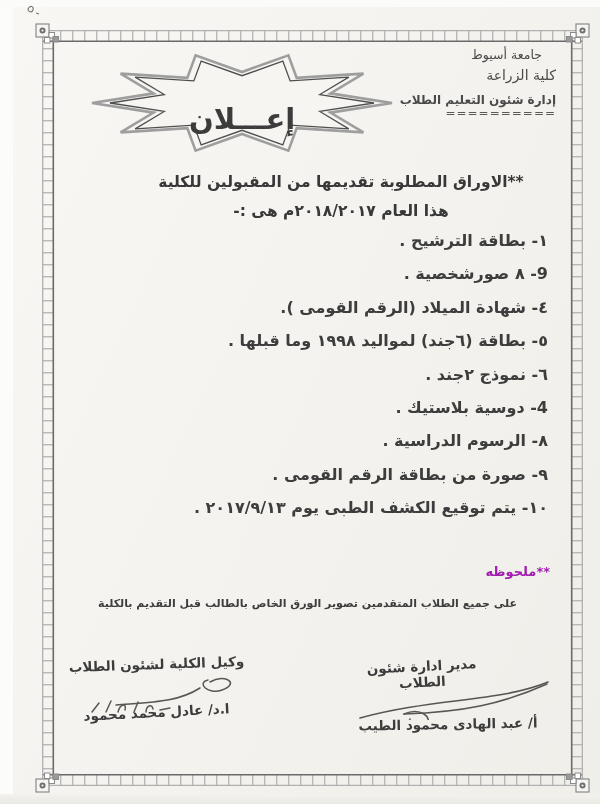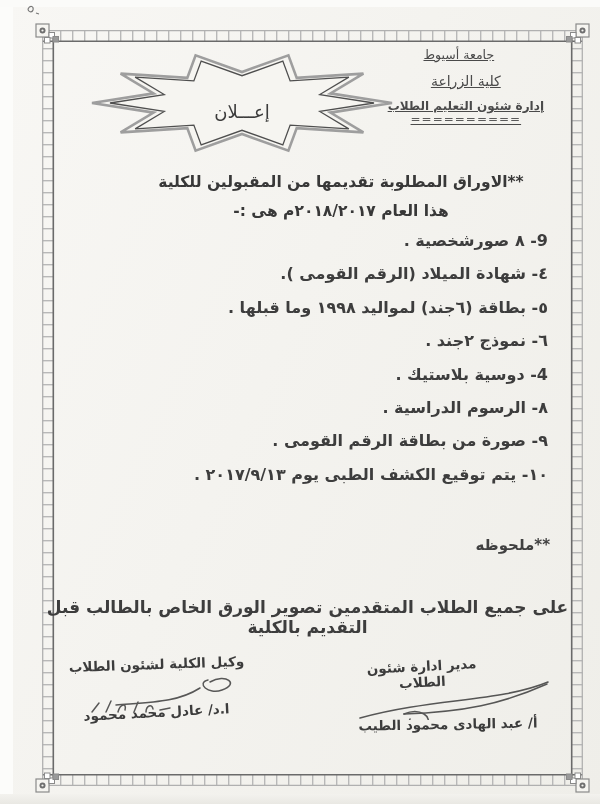--- a/index.html
+++ b/index.html
@@ -8,42 +8,42 @@
     background:linear-gradient(115deg,#f8f7f4 0%,#f4f3ef 45%,#efeee9 100%);
     font-family:"DejaVu Sans",sans-serif;
     color:#3a3a3a;direction:rtl;
   }
   .edge-left{position:absolute;left:0;top:0;width:13px;height:804px;background:#fcfcfa;}
   .edge-top{position:absolute;left:0;top:0;width:600px;height:7px;background:#fbfbf9;}
   .edge-bottom{position:absolute;left:0;bottom:0;width:600px;height:10px;
     background:linear-gradient(#f3f2ee,#e9e8e3);}
   svg.frame{position:absolute;left:0;top:0;}
 
-  .letterhead{position:absolute;top:47px;right:56px;text-align:center;line-height:1.35;color:#4a4a4a;text-decoration:underline;}
+  .letterhead{position:absolute;top:47px;right:44px;text-align:right;line-height:1.35;color:#4a4a4a;}
   .lh-university{font-size:12.5px;padding-right:14px;}
-  .lh-faculty{font-size:14px;letter-spacing:2.5px;margin-top:8px;}
+  .lh-faculty{font-size:14px;letter-spacing:2.5px;margin-top:2px;}
   .lh-department{font-size:12px;font-weight:bold;margin-top:7px;}
   .lh-separator{font-size:12px;letter-spacing:1px;color:#5a5a5a;margin-top:-3px;}
 
   .burst-wrap{position:absolute;left:86px;top:50px;width:312px;height:106px;}
   .burst-wrap svg{position:absolute;left:0;top:0;}
-  .burst-label{position:absolute;left:0;top:12px;width:312px;height:98px;
+  .burst-label{position:absolute;left:0;top:20px;width:312px;height:98px;
     display:flex;align-items:center;justify-content:center;
-    font-size:18px;font-weight:normal;color:#3c3c3c;}
+    font-size:29px;font-weight:bold;color:#3c3c3c;}
 
   .intro{position:absolute;top:168px;left:55px;right:5px;text-align:center;
     font-size:15.5px;font-weight:bold;line-height:29px;color:#383838;padding-left:32px;}
 
   .doc-list{position:absolute;top:224px;right:52px;text-align:right;
     font-size:16px;font-weight:bold;line-height:33.4px;color:#3d3d3d;white-space:nowrap;}
 
-  .note-header{position:absolute;top:536px;right:50px;
-    font-size:15px;font-weight:bold;color:#404040;}
+  .note-header{position:absolute;top:564px;right:50px;
+    font-size:13px;font-weight:bold;color:#a21caf;}
   .note-body{position:absolute;top:597px;left:40px;right:25px;text-align:center;
-    font-size:17px;font-weight:bold;color:#3d3d3d;}
+    font-size:11px;font-weight:bold;color:#3d3d3d;}
 
   .sig{position:absolute;width:210px;text-align:center;font-weight:bold;
     font-size:13.5px;color:#3c3c3c;}
   .sig-director{top:658px;right:47px;}
   .sig-director .sig-title{margin-left:0;margin-right:52px;transform:rotate(-3deg);}
   .sig-director .sig-name{margin-top:26px;transform:rotate(-1deg);}
   .sig-vicedean{top:656px;left:58px;width:197px;}
   .sig-vicedean .sig-title{transform:rotate(-2deg);}
   .sig-vicedean .sig-name{margin-top:32px;transform:rotate(-3deg);}
   .sig svg{position:absolute;pointer-events:none;}
@@ -113,20 +113,21 @@
   </svg>
   <div class="burst-label">إعـــلان</div>
 </div>
 
 <div class="intro">
   <div>**الاوراق المطلوبة تقديمها من المقبولين للكلية</div>
   <div>هذا العام ٢٠١٨/٢٠١٧م هى :-</div>
 </div>
 
 <div class="doc-list">
+  <div>١- بطاقة الترشيح .</div>
   <div>9- ٨ صورشخصية .</div>
   <div>٤- شهادة الميلاد (الرقم القومى ).</div>
   <div>٥- بطاقة (٦جند) لمواليد ١٩٩٨ وما قبلها .</div>
   <div>٦- نموذج ٢جند .</div>
   <div>4- دوسية بلاستيك .</div>
   <div>٨- الرسوم الدراسية .</div>
   <div>٩- صورة من بطاقة الرقم القومى .</div>
   <div>١٠- يتم توقيع الكشف الطبى يوم ٢٠١٧/٩/١٣ .</div>
 </div>
 

